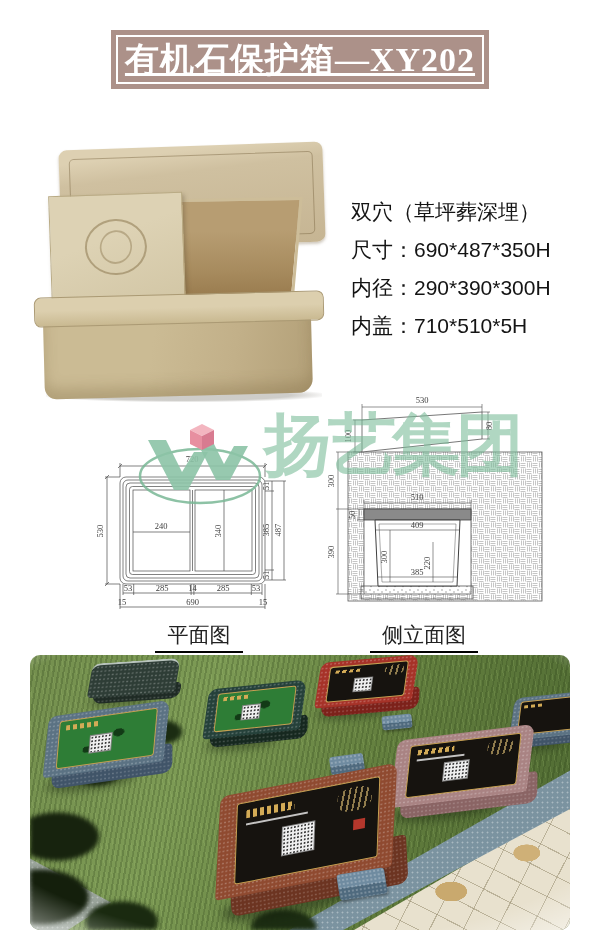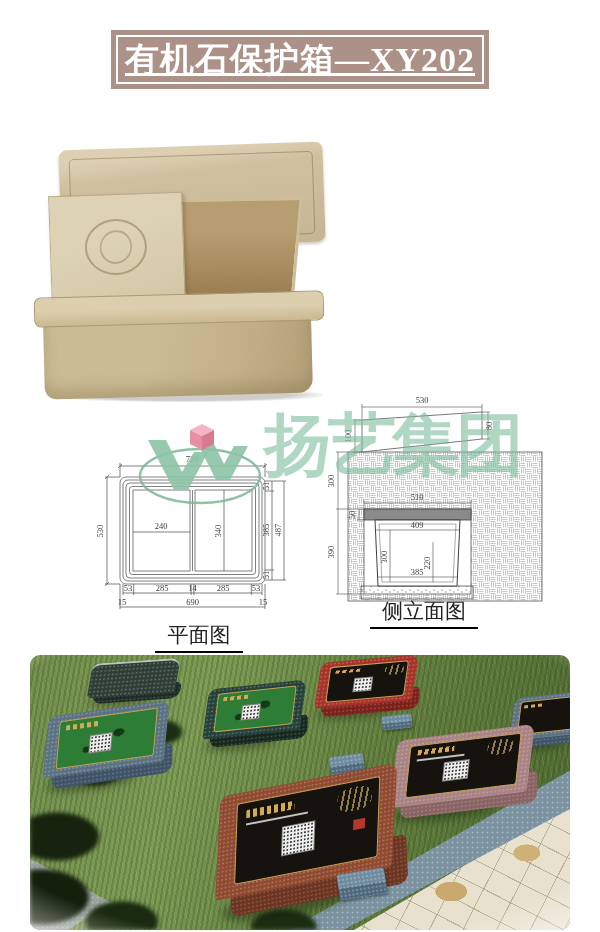--- a/index.html
+++ b/index.html
@@ -153,20 +153,26 @@
     <div class="p-shadow"></div>
     <div class="p-backlid"></div>
     <div class="p-interior"></div>
     <div class="p-innerlid">
       <div class="p-medallion"></div>
     </div>
     <div class="p-rim"></div>
     <div class="p-body"></div>
   </div>
 
+  <div class="specs">
+    <div class="line">双穴（草坪葬深埋）</div>
+    <div class="line">尺寸：690*487*350H</div>
+    <div class="line">内径：290*390*300H</div>
+    <div class="line">内盖：710*510*5H</div>
+  </div>
 
   <svg class="drawing" style="left:93px; top:400px;" width="212" height="222" viewBox="0 0 212 222">
     <g stroke="#4a4a4a" stroke-width="0.7" fill="none">
       <rect x="27" y="77" width="145" height="107" rx="6"></rect>
       <rect x="30" y="80" width="139" height="101" rx="5"></rect>
       <rect x="33" y="83" width="133" height="95" rx="4"></rect>
       <rect x="36.5" y="86.5" width="126" height="88" rx="3"></rect>
       <rect x="40" y="90" width="57" height="81"></rect>
       <rect x="102" y="90" width="57" height="81"></rect>
       <line x1="99.5" y1="90" x2="99.5" y2="171"></line>
@@ -291,21 +297,21 @@
     <text x="164" y="30" text-anchor="middle" transform="rotate(-90 164,30)">80</text>
     <text x="6" y="85" text-anchor="middle" transform="rotate(-90 6,85)">300</text>
     <text x="6" y="156" text-anchor="middle" transform="rotate(-90 6,156)">390</text>
     <text x="89" y="104" text-anchor="middle">510</text>
     <text x="27" y="119" text-anchor="middle" transform="rotate(-90 27,119)">50</text>
     <text x="89" y="132" text-anchor="middle">409</text>
     <text x="59" y="161" text-anchor="middle" transform="rotate(-90 59,161)">300</text>
     <text x="102" y="167" text-anchor="middle" transform="rotate(-90 102,167)">220</text>
     <text x="89" y="179" text-anchor="middle">385</text>
   </svg>
-  <div class="caption" style="left:370px; top:597px; width:108px;">侧立面图</div>
+  <div class="caption" style="left:370px; top:621px; width:108px;">侧立面图</div>
 
   <div class="watermark">
     <svg width="130" height="92" viewBox="0 0 130 92" style="position:absolute;left:0;top:8px;">
       <ellipse cx="64" cy="54" rx="60" ry="27" fill="none" stroke="#79b795" stroke-width="2.5" opacity="0.85"></ellipse>
       <polygon points="12,18 30,18 46,50 58,30 72,30 52,68 38,68" fill="#8cc3a6" opacity="0.9"></polygon>
       <polygon points="60,18 76,18 88,42 98,24 112,24 94,58 80,58" fill="#8cc3a6" opacity="0.9"></polygon>
       <g>
         <polygon points="66,2 78,8 66,14 54,8" fill="#f3b6c0"></polygon>
         <polygon points="54,8 66,14 66,28 54,22" fill="#e78fa0"></polygon>
         <polygon points="78,8 66,14 66,28 78,22" fill="#d87b90"></polygon>

